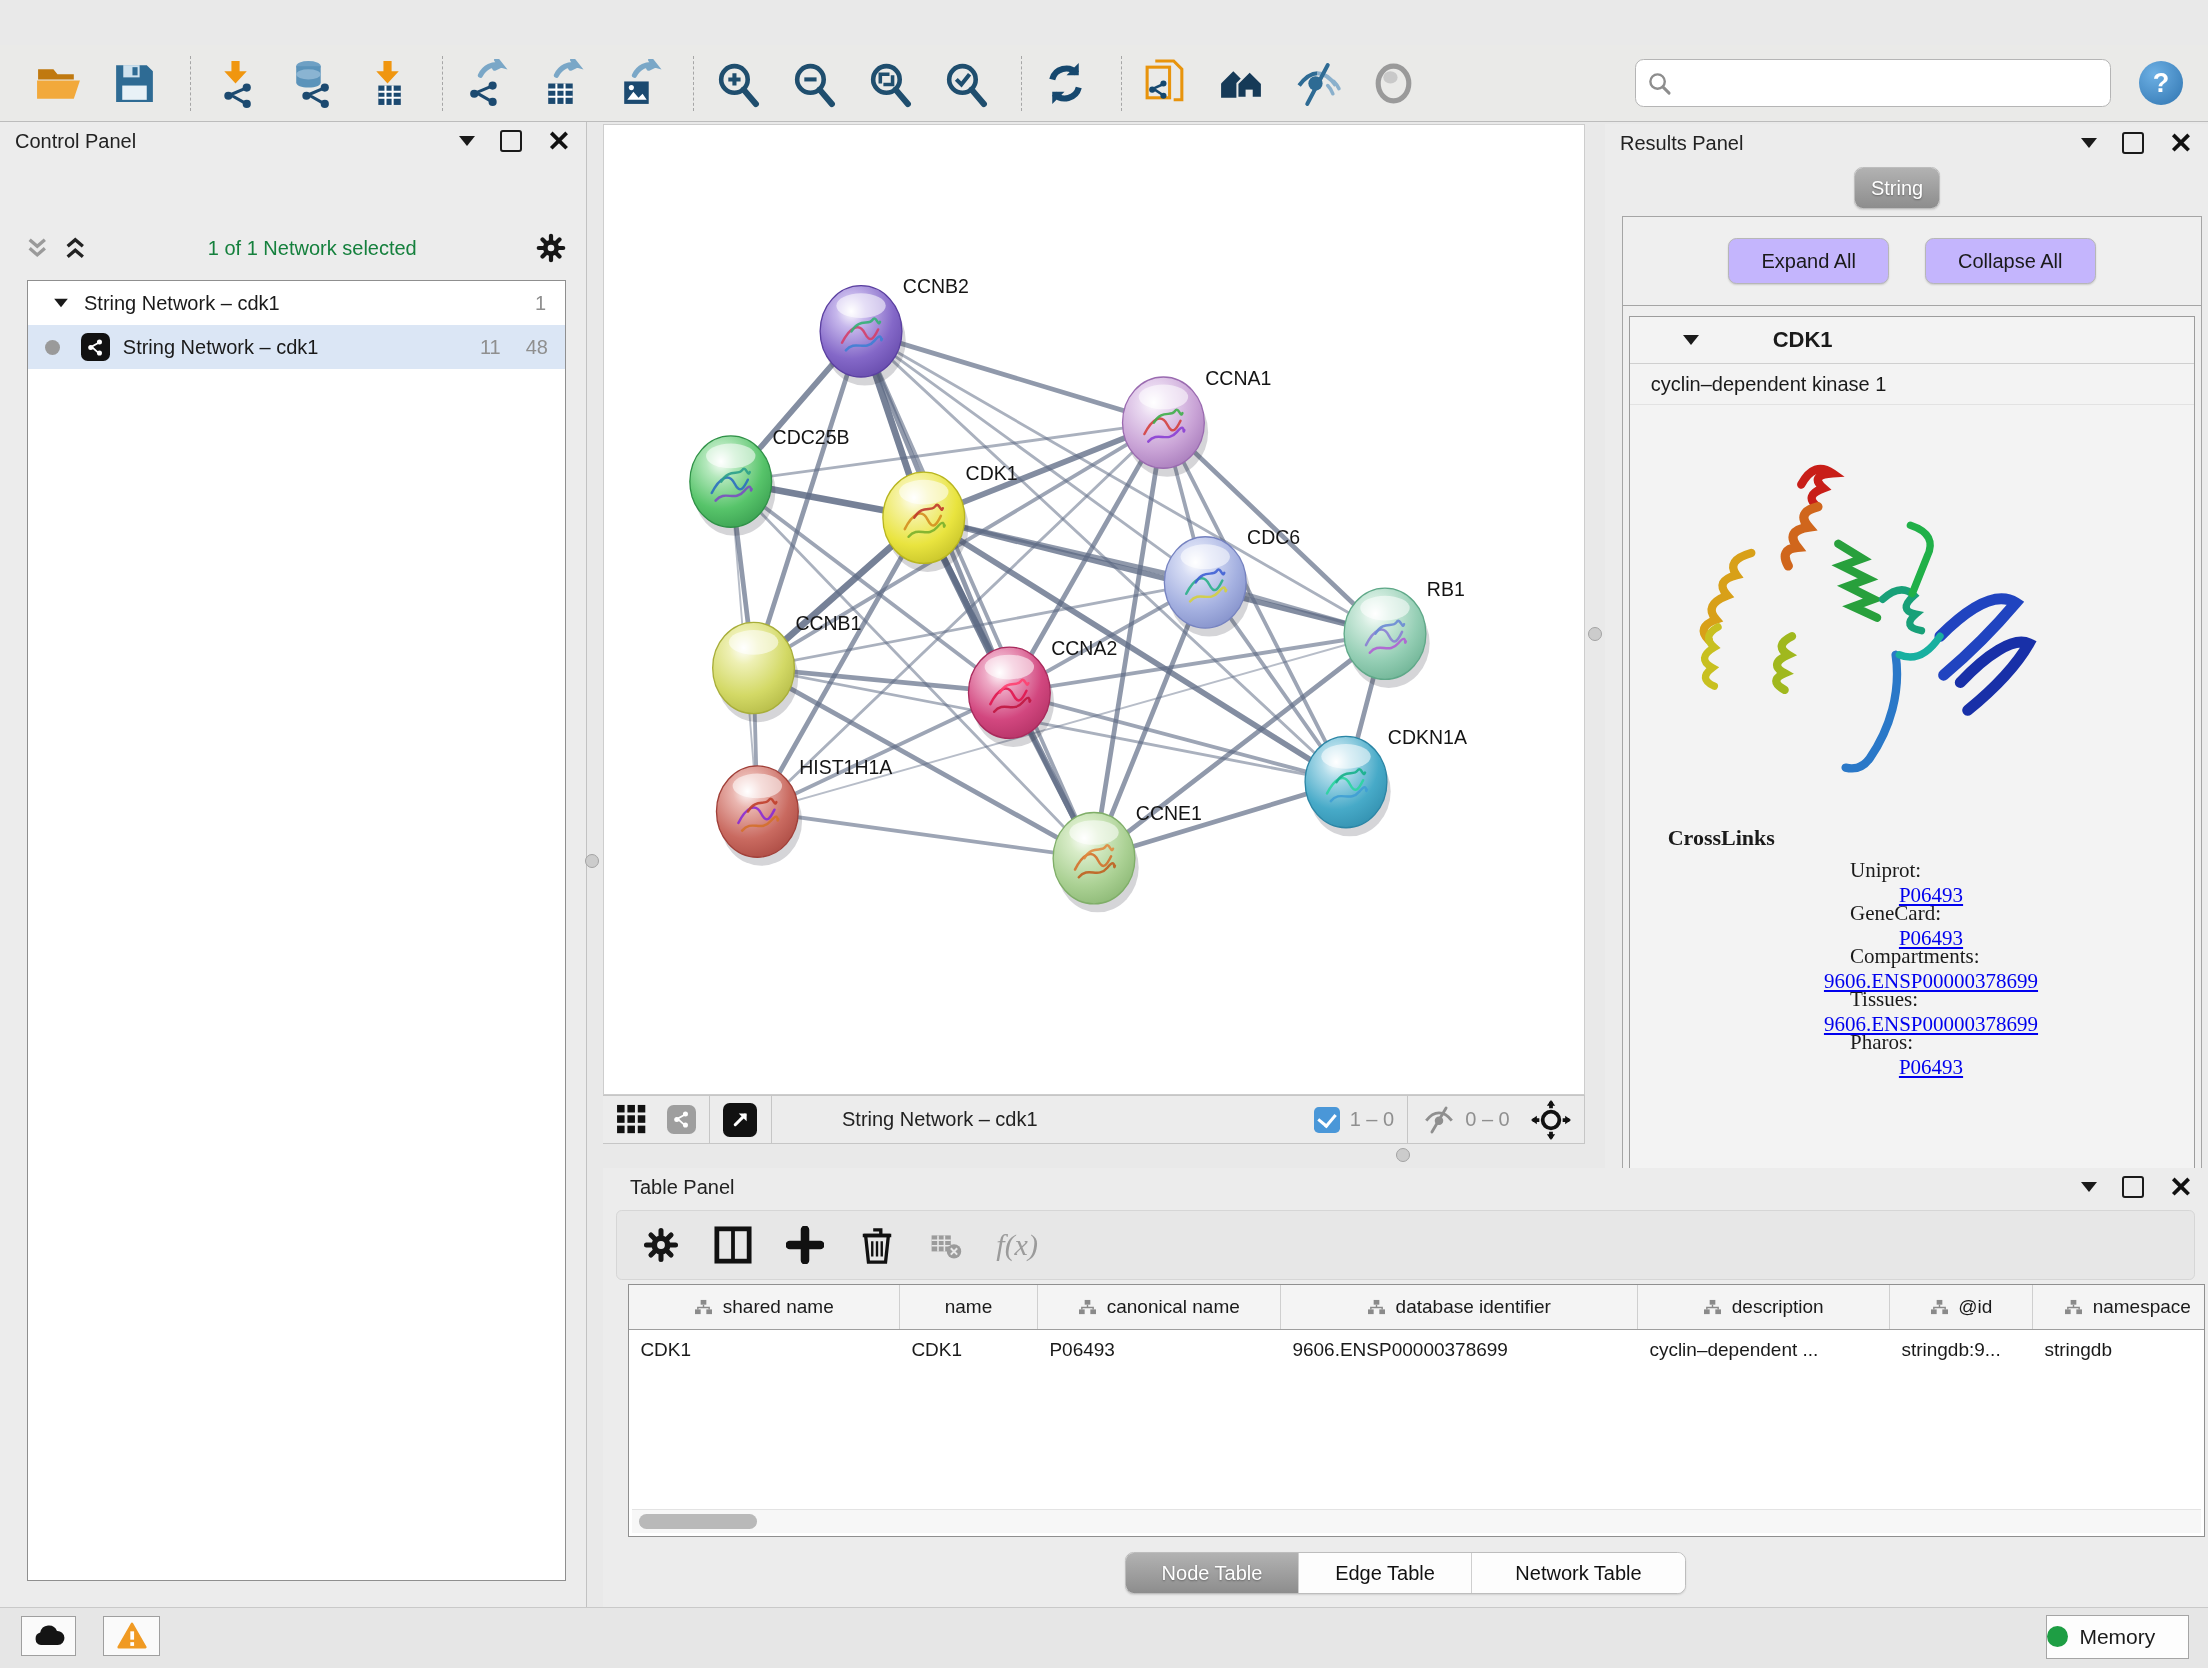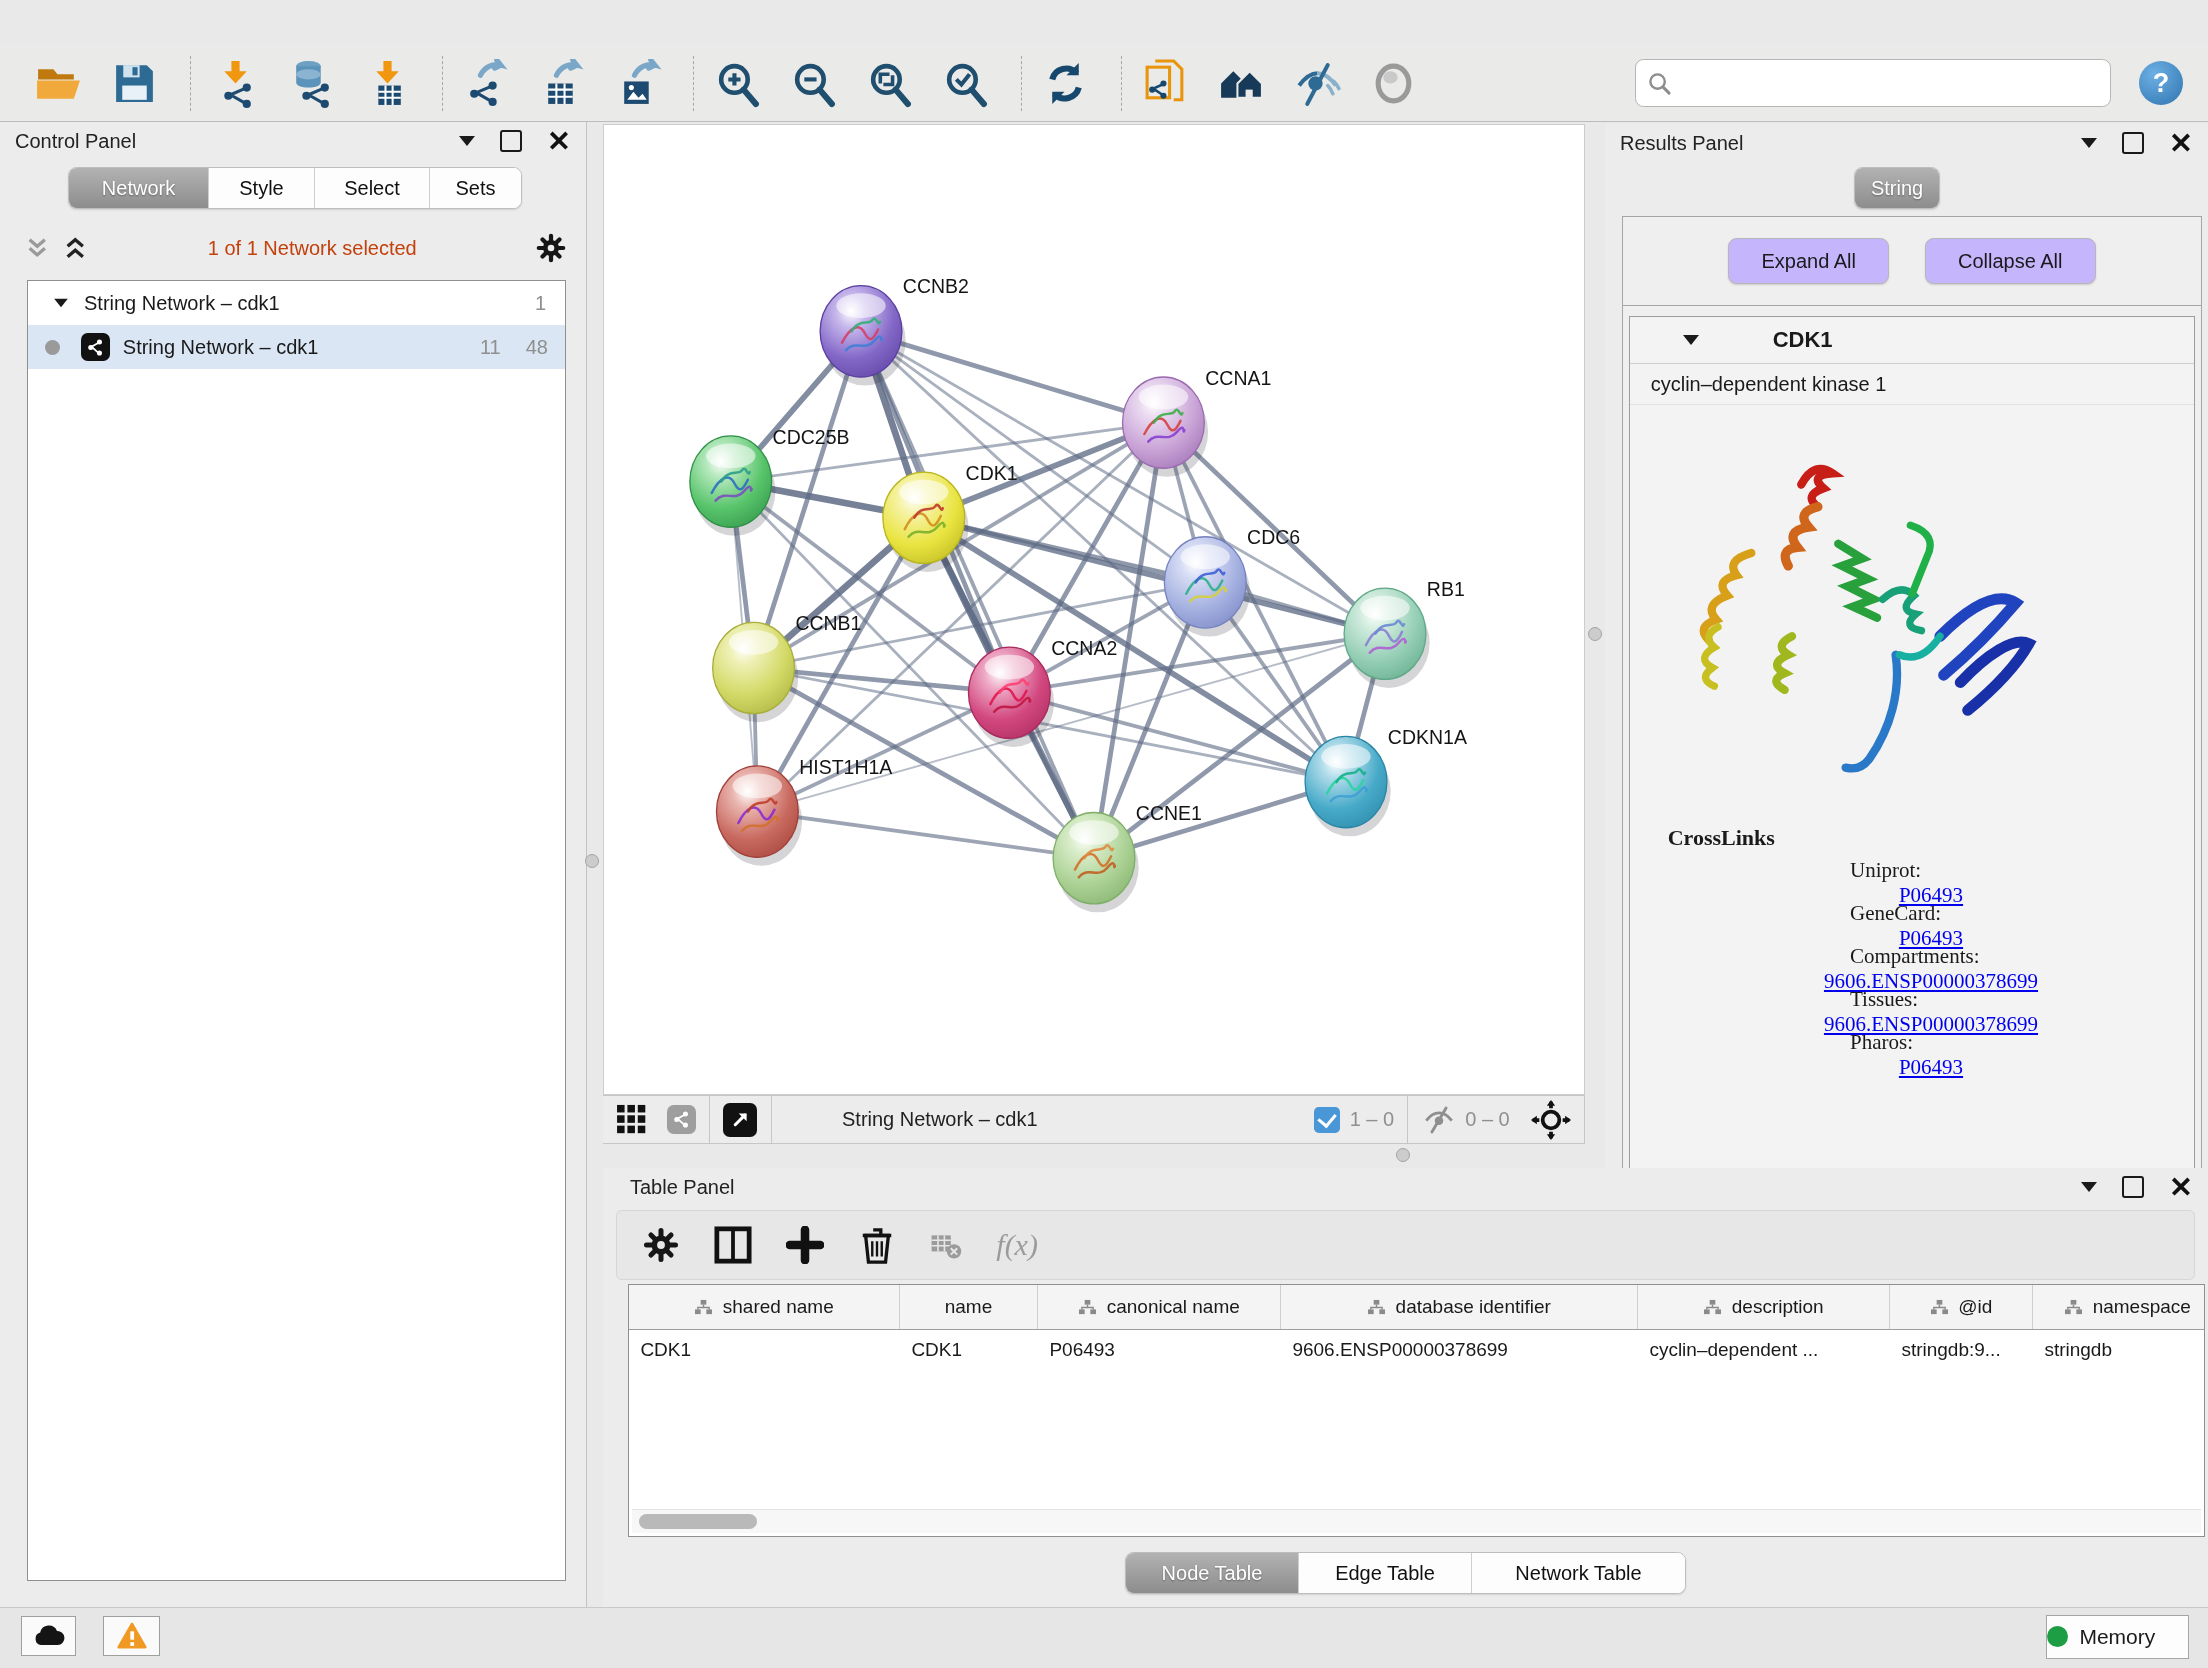--- a/index.html
+++ b/index.html
@@ -36,21 +36,21 @@
       background:#fdfdfd;box-shadow:0 1px 1.9px rgba(0,0,0,.12);}
   .seg .tab{height:40px;display:flex;align-items:center;justify-content:center;
       font-size:20px;color:#111;background:#fdfdfd;border-right:1px solid #cfcfcf;padding:0 0;}
   .seg .tab:last-child{border-right:none;}
   .seg .tab.sel{background:linear-gradient(#b2b2b2,#8d8d8d);color:#fff;text-shadow:0 1px 1.9px rgba(0,0,0,.35);}
   
   .control-panel{position:absolute;left:0;top:122px;width:587px;height:1486px;background:#ececec;
       border-right:1px solid #c2c2c2;box-sizing:border-box;}
   .cp-tabs{position:absolute;left:68px;top:45px;}
   .cp-sub{position:absolute;left:23px;right:19px;top:103px;height:46px;display:flex;align-items:center;}
-  .cp-sub .stat{flex:1;text-align:center;font-size:20px;color:#c2410c;}
+  .cp-sub .stat{flex:1;text-align:center;font-size:20px;color:#15803d;}
   .listbox{position:absolute;left:27px;top:158px;width:539px;height:1301px;background:#fff;
       border:1.9px solid #8f8f8f;box-sizing:border-box;}
   .lrow{height:44px;display:flex;align-items:center;font-size:20px;}
   .lrow .cnt{color:#8f8f8f;}
   .lrow.child{background:#dbe6f5;}
   .share-sq{width:28.5px;height:28.5px;border-radius:6.7px;background:#111;display:flex;align-items:center;justify-content:center;}
   
   .canvas{position:absolute;left:603px;top:124px;width:982px;height:971px;background:#fff;
       border:1px solid #cdcdcd;box-sizing:border-box;}
   .net-toolbar{position:absolute;left:603px;top:1095px;width:982px;height:49px;background:#ececec;
@@ -234,26 +234,20 @@
 </div>
 
 <div class="control-panel">
   <div class="phead">
     <span class="ptitle">Control Panel</span>
     <span class="pctrl">
       <span class="tri-down"></span>
       <span class="float-sq"></span>
       <span class="xicon">✕</span>
     </span>
-  </div>
-  <div class="seg cp-tabs">
-    <div class="tab sel" style="width:139px">Network</div>
-    <div class="tab" style="width:105px">Style</div>
-    <div class="tab" style="width:114px">Select</div>
-    <div class="tab" style="width:91px">Sets</div>
   </div>
   <div class="cp-sub">
     <svg width="28.5" height="28.5" viewBox="0 0 30 30">
           <path d="M7 6l8 7 8-7M7 15l8 7 8-7" stroke="#9a9a9a" stroke-width="3.5" fill="none"></path>
         </svg>
     <svg width="28.5" height="28.5" viewBox="0 0 30 30" style="margin-left:9.5px">
           <path d="M7 13l8-7 8 7M7 24l8-7 8 7" stroke="#222" stroke-width="3.5" fill="none"></path>
         </svg>
     <span class="stat">1 of 1 Network selected</span>
     <svg width="32" height="32" viewBox="0 0 34 34">

